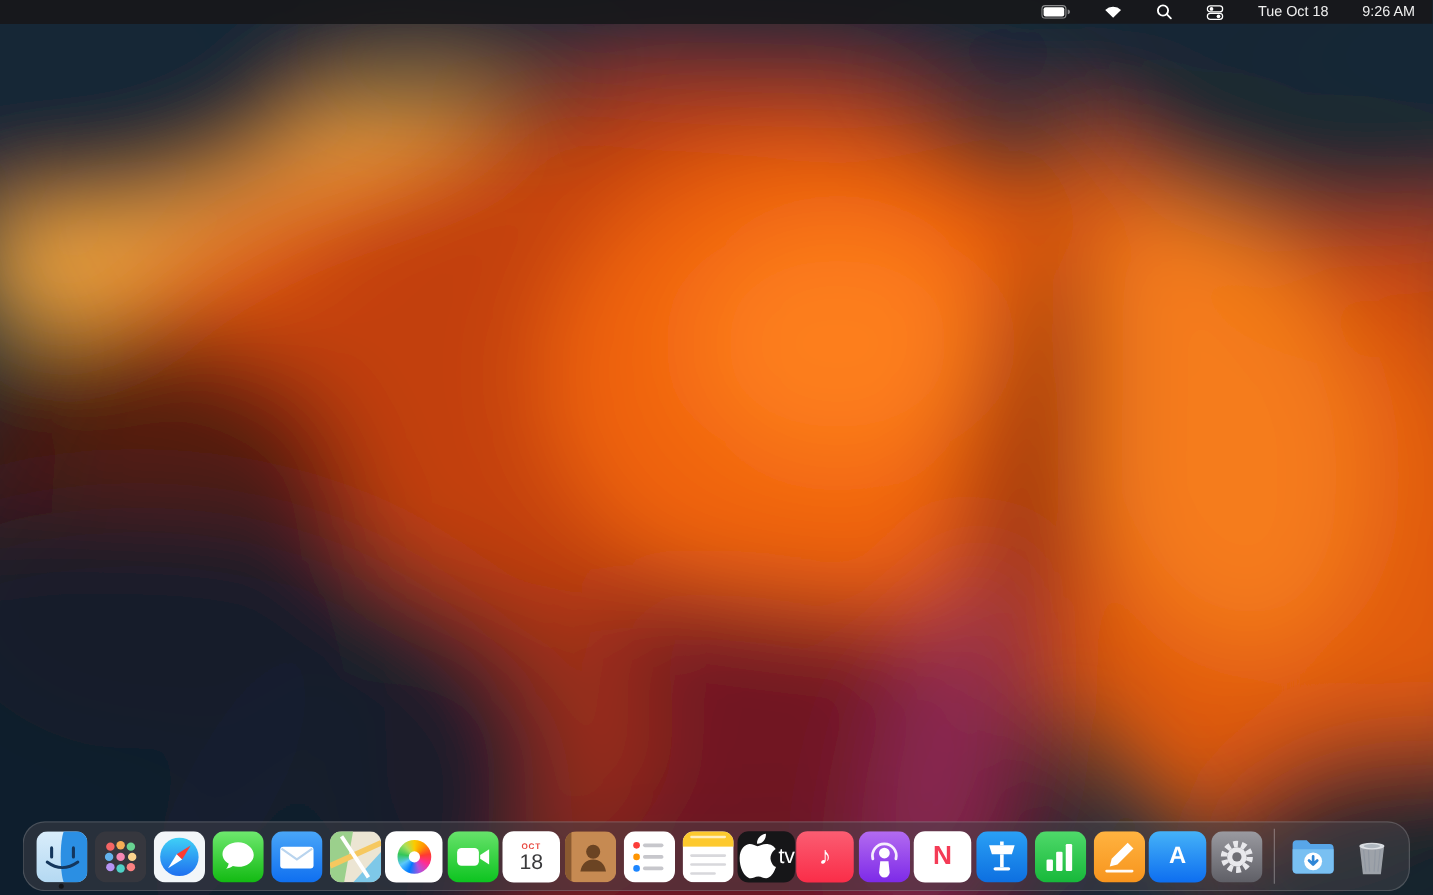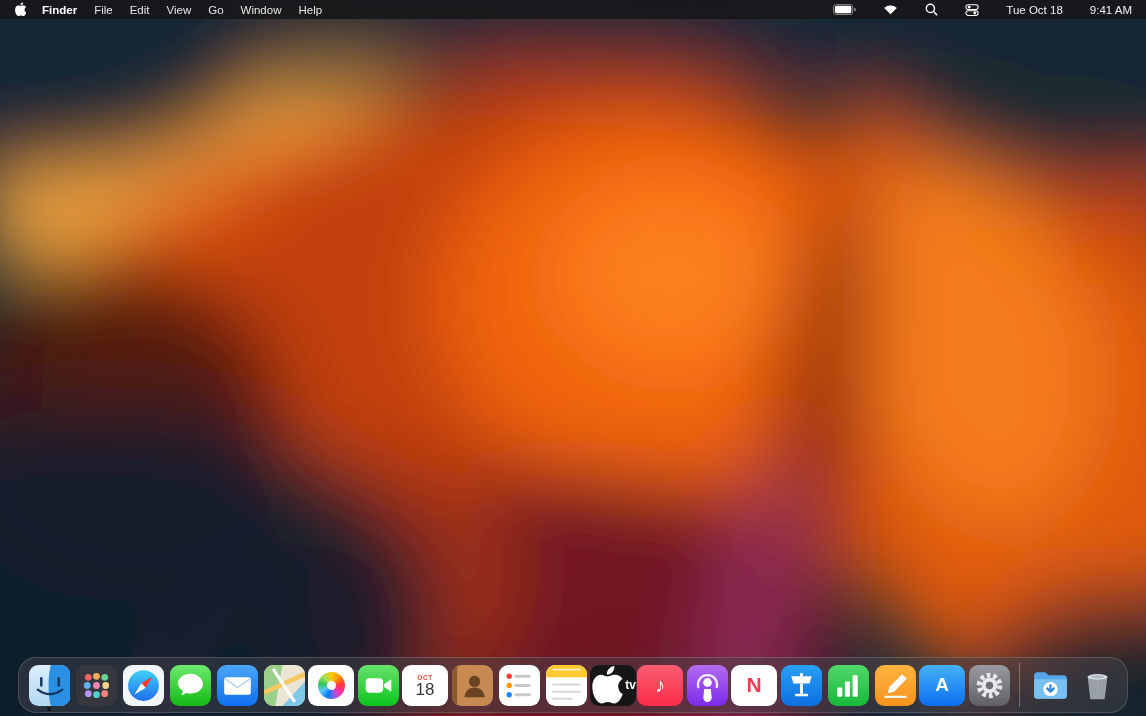--- a/index.html
+++ b/index.html
@@ -44,21 +44,21 @@
   .cal-month { font-size:6.5px; font-weight:bold; color:#e8483f; letter-spacing:.6px; margin-top:3px; }
   .cal-day { font-size:17px; font-weight:300; color:#3a3a3c; line-height:1.05; }
 
   .photos { background:#fff; border-radius:9px; }
   .wheel { width:27px; height:27px; border-radius:50%;
     background:conic-gradient(#fccb00,#ff9500,#ff3b30,#ff2d95,#af52de,#007aff,#5ac8fa,#34c759,#a8e05f,#fccb00);
     display:flex; align-items:center; justify-content:center; }
   .hole { width:9px; height:9px; border-radius:50%; background:#fff; }
 
   .tv { background:#161618; border-radius:9px; flex-direction:row; gap:1px; }
-  .tv-text { color:#fff; font-weight:bold; font-size:12px; }
+  .tv-text { color:#fff; font-weight:normal; font-size:17px; }
 
   .music { background:linear-gradient(180deg,#fb5d72,#fa2d48); border-radius:9px; }
   .music-note { color:#fff; font-size:20px; line-height:1; }
 
   .news { background:#fff; border-radius:9px; }
   .news-n { color:#f43b56; font-weight:800; font-size:21px; }
 
   .appstore { background:linear-gradient(180deg,#45b2f8,#0d6ef0); border-radius:9px; }
   .appstore-a { color:#fff; font-size:19px; font-weight:600; }
 </style>
@@ -89,35 +89,20 @@
     <ellipse cx="185" cy="630" rx="36" ry="145" fill="#8e2f64" opacity="0.55" transform="rotate(28 185 630)"></ellipse>
     <ellipse cx="110" cy="625" rx="330" ry="220" fill="#101e2c" opacity="0.92"></ellipse>
     <ellipse cx="40" cy="35" rx="235" ry="135" fill="#132736" opacity="0.95"></ellipse>
     <ellipse cx="660" cy="-65" rx="525" ry="135" fill="#132736" opacity="0.95"></ellipse>
     <ellipse cx="1090" cy="35" rx="245" ry="150" fill="#132736" opacity="0.95"></ellipse>
     <ellipse cx="1135" cy="705" rx="175" ry="115" fill="#13222f" opacity="0.9"></ellipse>
   </g>
 </svg>
 
 <div class="menu-bar">
-  <div class="menu-left">
-    <span class="apple-logo">
-      <svg width="13" height="15" viewBox="0 0 13 16">
-        <path fill="#fff" d="M10.8 8.5c0-2 1.6-3 1.7-3.1-.9-1.4-2.4-1.6-2.9-1.6-1.2-.1-2.4.7-3 .7-.6 0-1.6-.7-2.6-.7C2.6 3.8.7 5.4.7 8.4c0 1.5.3 3 .9 4.2.5 1 1.6 2.4 2.7 2.4.9 0 1.4-.6 2.5-.6s1.5.6 2.6.6c1.1 0 2.1-1.3 2.6-2.3.3-.6.5-1.1.6-1.4-1.6-.6-1.8-2.8-1.8-2.8z"></path>
-        <path fill="#fff" d="M8.6 2.7c.5-.6.8-1.5.7-2.3-.7 0-1.6.5-2.1 1.1-.5.5-.9 1.4-.8 2.2.8.1 1.7-.4 2.2-1z"></path>
-      </svg>
-    </span>
-    <span class="app-name">Finder</span>
-    <span class="menu-item">File</span>
-    <span class="menu-item">Edit</span>
-    <span class="menu-item">View</span>
-    <span class="menu-item">Go</span>
-    <span class="menu-item">Window</span>
-    <span class="menu-item">Help</span>
-  </div>
   <div class="menu-right">
     <span class="status-icon">
       <svg width="23" height="11" viewBox="0 0 25 12">
         <rect x="0.5" y="0.5" width="21" height="11" rx="3" fill="none" stroke="#fff" opacity="0.5"></rect>
         <rect x="2" y="2" width="18" height="8" rx="1.8" fill="#fff"></rect>
         <path d="M23 4v4c1.3-.3 2-1 2-2s-.7-1.7-2-2z" fill="#fff" opacity="0.5"></path>
       </svg>
     </span>
     <span class="status-icon">
       <svg width="15" height="11" viewBox="0 0 16 12">
@@ -132,21 +117,21 @@
     </span>
     <span class="status-icon">
       <svg width="14" height="14" viewBox="0 0 16 16">
         <rect x="1" y="2" width="14" height="5.4" rx="2.7" fill="none" stroke="#fff" stroke-width="1.2"></rect>
         <circle cx="4.8" cy="4.7" r="1.7" fill="#fff"></circle>
         <rect x="1" y="8.8" width="14" height="5.4" rx="2.7" fill="none" stroke="#fff" stroke-width="1.2"></rect>
         <circle cx="11.2" cy="11.5" r="1.7" fill="#fff"></circle>
       </svg>
     </span>
     <span class="mb-date">Tue Oct 18</span>
-    <span class="mb-time">9:41 AM</span>
+    <span class="mb-time">9:26 AM</span>
   </div>
 </div>
 
 <div class="dock">
 
   <div class="di">
     <svg viewBox="0 0 40 40">
       <defs>
         <clipPath id="fclip">
             <rect width="40" height="40" rx="9"></rect>

